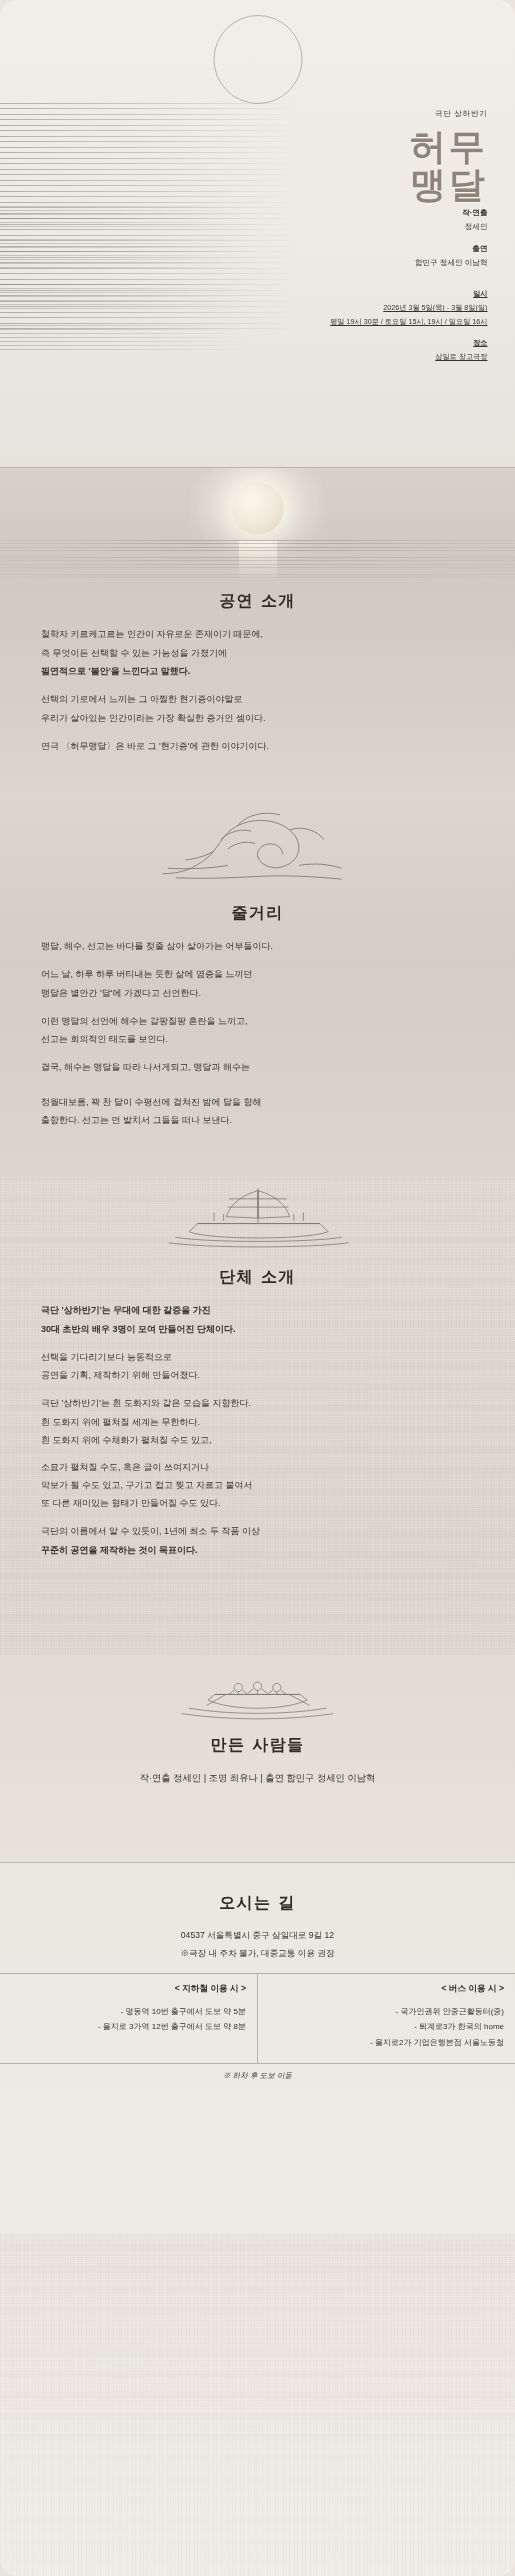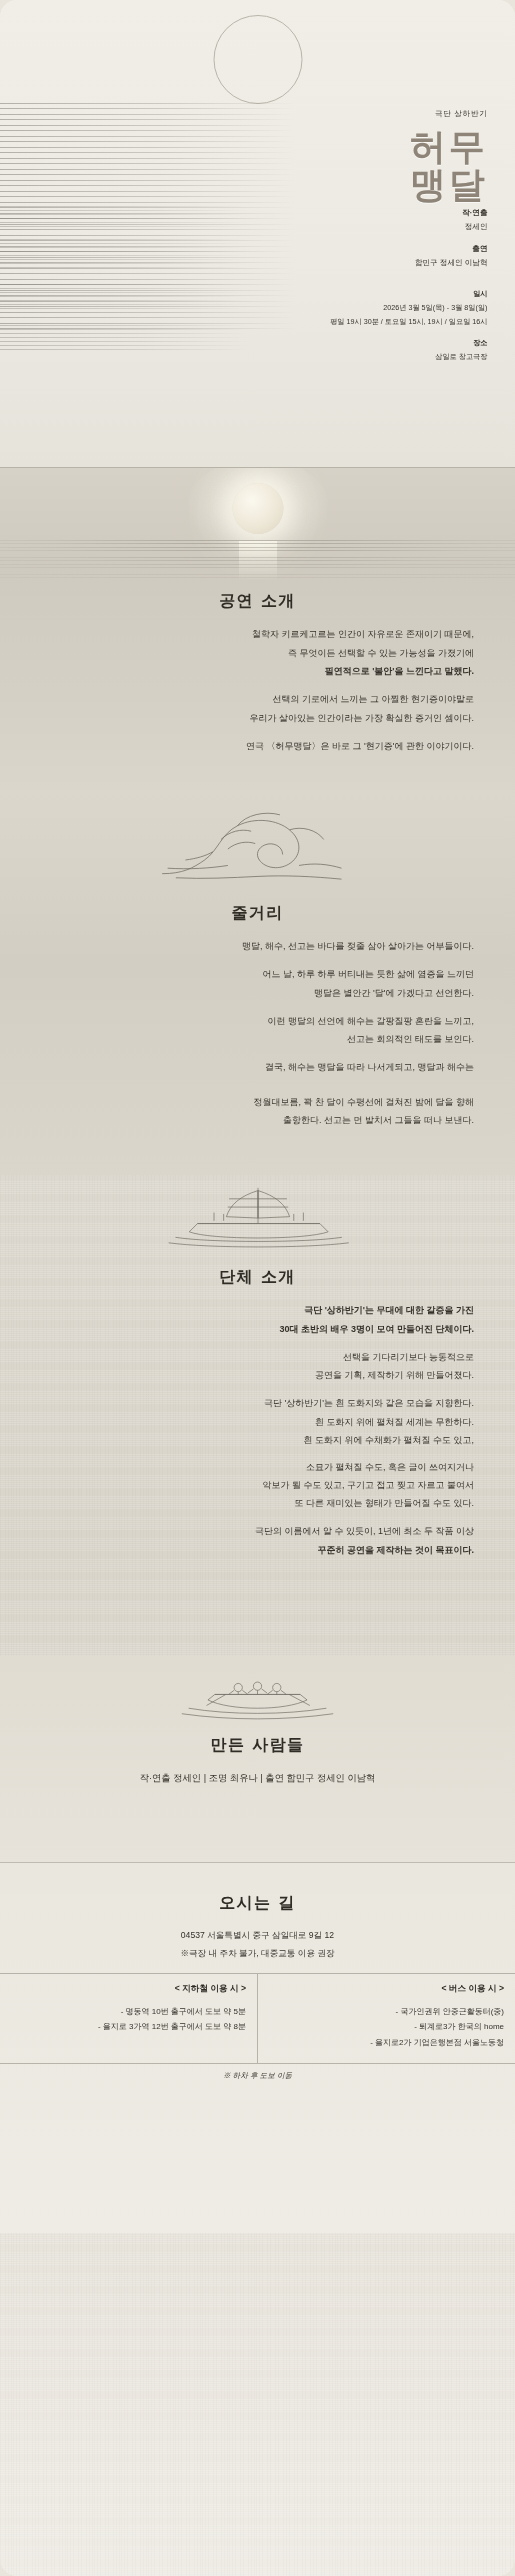--- a/index.html
+++ b/index.html
@@ -95,20 +95,21 @@
   .credit-label { font-weight: 700; }
   .credit-gap { height: 6.9px; }
   .info-block {
     position: absolute;
     right: 27.5px; top: 287px;
     text-align: right;
     width: 323px;
     font-size: 7.2px;
     line-height: 1.95;
     color: #35322b;
+    text-decoration: underline;
   }
   .info-block .lbl { font-weight: 700; }
 
   
   .sec-intro {
     position: relative;
     height: 323px;
     background: linear-gradient(180deg,#d7d2c7 0%, #cfcabf 30%, #d5d0c6 70%, #dbd6cc 100%);
     border-top: 0.7px solid rgba(120,114,102,.35);
   }
@@ -153,21 +154,21 @@
   .heading {
     font-family: "DejaVu Serif", "Liberation Serif", serif;
     font-size: 16px;
     font-weight: 700;
     text-align: center;
     color: #2f2c26;
     letter-spacing: 1.4px;
     margin: 9.6px 0 13.7px;
   }
   .body-copy {
-    text-align: right;
+    text-align: left;
     font-size: 9px;
     line-height: 2.05;
     color: #34312a;
     padding: 0 41px;
   }
   .body-copy .em { font-weight: 700; }
   .body-copy p + p { margin-top: 9.6px; }
 
   
   .sec-syn {

